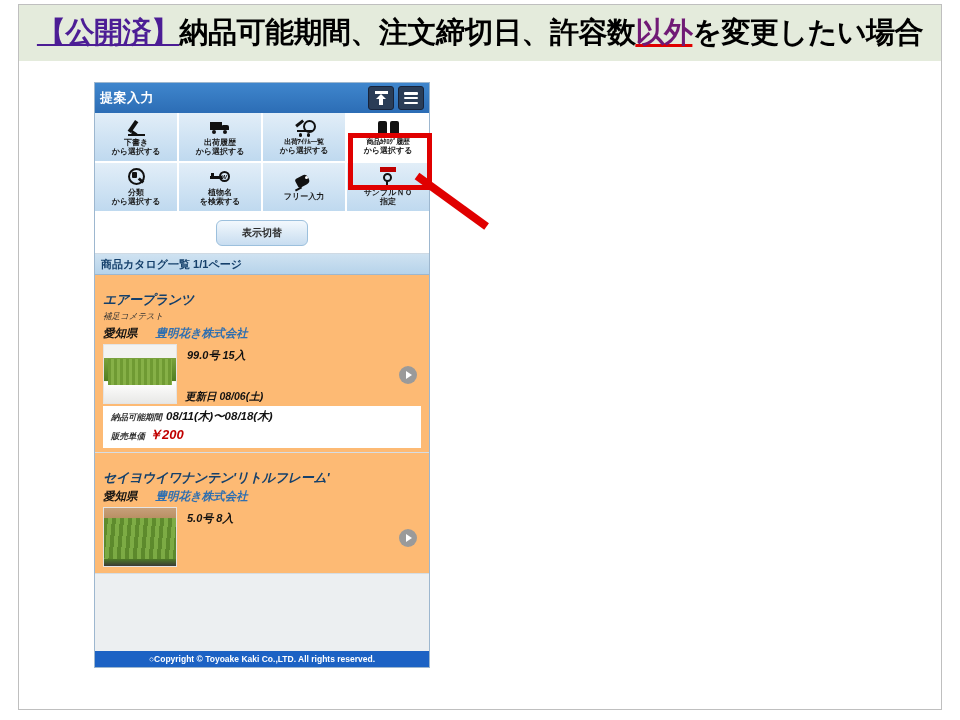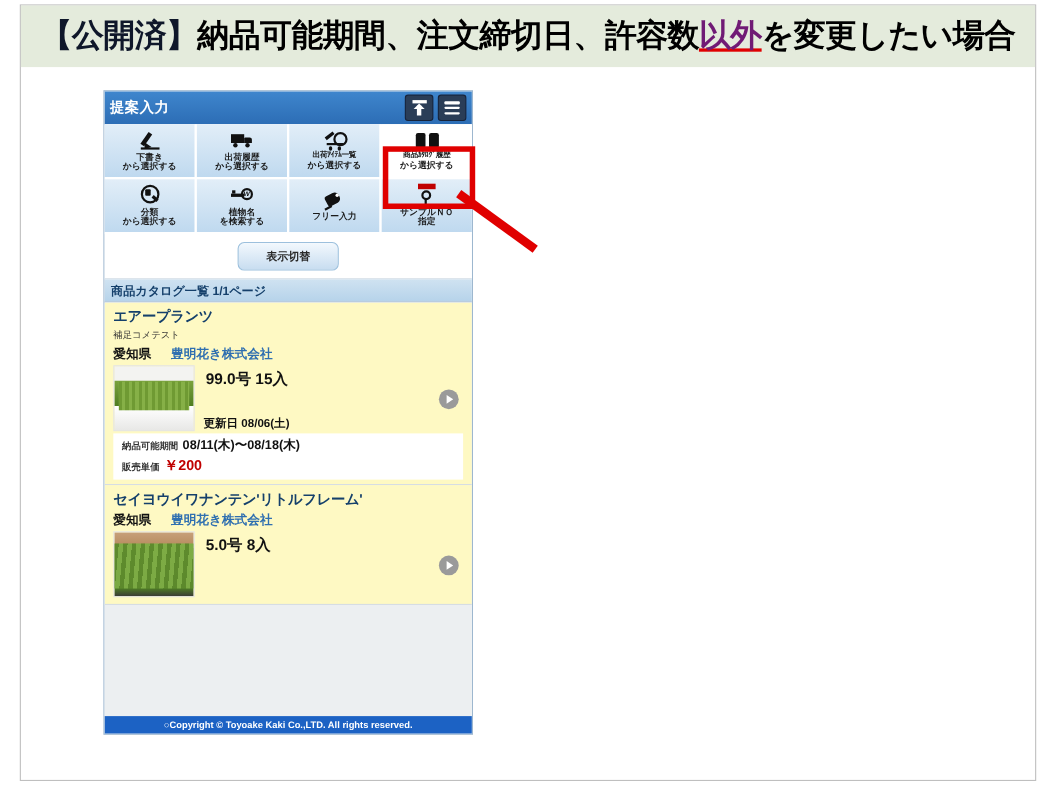--- a/index.html
+++ b/index.html
@@ -12,21 +12,21 @@
 
   
   .title-band{
     position:absolute;left:19px;top:5px;width:922px;height:56px;
     background:#e4ebdc;display:flex;align-items:center;justify-content:center;
     box-sizing:border-box;
   }
   .title-text{
     font-size:29px;font-weight:bold;color:#000;white-space:nowrap;letter-spacing:-0.5px;
   }
-  .title-red{color:#0f172a;}
+  .title-red{color:#4c1d95;text-decoration:underline;}
   .title-uline{color:#701a75;text-decoration:underline;text-decoration-color:#e00000;text-decoration-thickness:3px;text-underline-offset:2px;}
 
   
   .phone{
     position:absolute;left:94px;top:82px;width:336px;height:586px;
     background:#ffffff;border:1px solid #9db7cf;box-sizing:border-box;
     display:flex;flex-direction:column;overflow:hidden;
   }
   .app-header{
     height:30px;background:linear-gradient(#3f86cd,#2c6db5);
@@ -118,33 +118,33 @@
     font-size:10px;color:#2b2b2b;font-weight:bold;
   }
 
   .catalog-bar{
     height:21px;background:linear-gradient(#cfe2f1,#b6d3ea);
     color:#15406b;font-size:11px;font-weight:bold;display:flex;align-items:center;
     padding-left:6px;box-sizing:border-box;flex:none;border-bottom:1px solid #9db7cf;
   }
 
   .list{flex:1 1 auto;background:#eceff1;overflow:hidden;}
-  .card{background:#fef9c3;border-bottom:1px solid #d6dde3;padding:4px 8px 4px 8px;position:relative;}
+  .card{background:#fdba74;border-bottom:1px solid #d6dde3;padding:16px 8px 4px 8px;position:relative;font-style:italic;}
   .prod-name{font-size:13px;font-weight:bold;color:#15406b;letter-spacing:-0.3px;margin-bottom:2px;}
   .prod-sub{font-size:8.5px;color:#333;margin-bottom:3px;}
   .prod-org{font-size:11.5px;font-weight:bold;color:#111;margin-bottom:3px;}
   .prod-org .pref{color:#111;}
   .prod-org .co{color:#2f6fb0;margin-left:18px;}
   .prod-main{display:flex;gap:10px;position:relative;min-height:62px;}
   .thumb{width:72px;height:58px;flex:none;border:1px solid #e4e4e4;overflow:hidden;position:relative;background:#f7f7f5;}
   .thumb.moss{background:linear-gradient(#f3f3f1 0%,#f3f3f1 22%,#7aa23c 23%,#4f7d22 62%,#ffffff 63%,#e8e8e6 100%);}
   .thumb.moss:after{content:"";position:absolute;left:4px;top:14px;right:4px;height:26px;background:repeating-linear-gradient(90deg,#6f9a33 0 3px,#86b047 3px 6px);}
   .thumb.shrub{background:linear-gradient(#c7a07a 0%,#b98f63 18%,#6f9a3a 19%,#4e7a26 88%,#3a3a36 100%);}
   .thumb.shrub:after{content:"";position:absolute;left:0;top:18%;right:0;bottom:12%;background:repeating-linear-gradient(95deg,#5d8a2c 0 4px,#7fae46 4px 8px);opacity:.92;}
-  .prod-spec{font-size:14px;font-weight:bold;color:#111;padding-top:4px;}
+  .prod-spec{font-size:11px;font-weight:bold;color:#111;padding-top:4px;}
   .prod-upd{font-size:10.5px;font-weight:bold;color:#111;position:absolute;left:82px;bottom:2px;}
   .chev{
     position:absolute;right:4px;top:50%;margin-top:-9px;width:18px;height:18px;border-radius:50%;
     background:#9a9a9a;display:flex;align-items:center;justify-content:center;
   }
   .chev:after{content:"";width:0;height:0;border-top:4px solid transparent;border-bottom:4px solid transparent;border-left:6px solid #fff;margin-left:2px;}
   .meta{padding:3px 8px 2px 8px;background:#fff;}
   .meta-row{font-size:10px;color:#111;margin-bottom:2px;}
   .meta-row .lbl{font-size:8.5px;font-weight:bold;color:#333;margin-right:4px;}
   .meta-row .val{font-size:11.5px;font-weight:bold;color:#111;}

